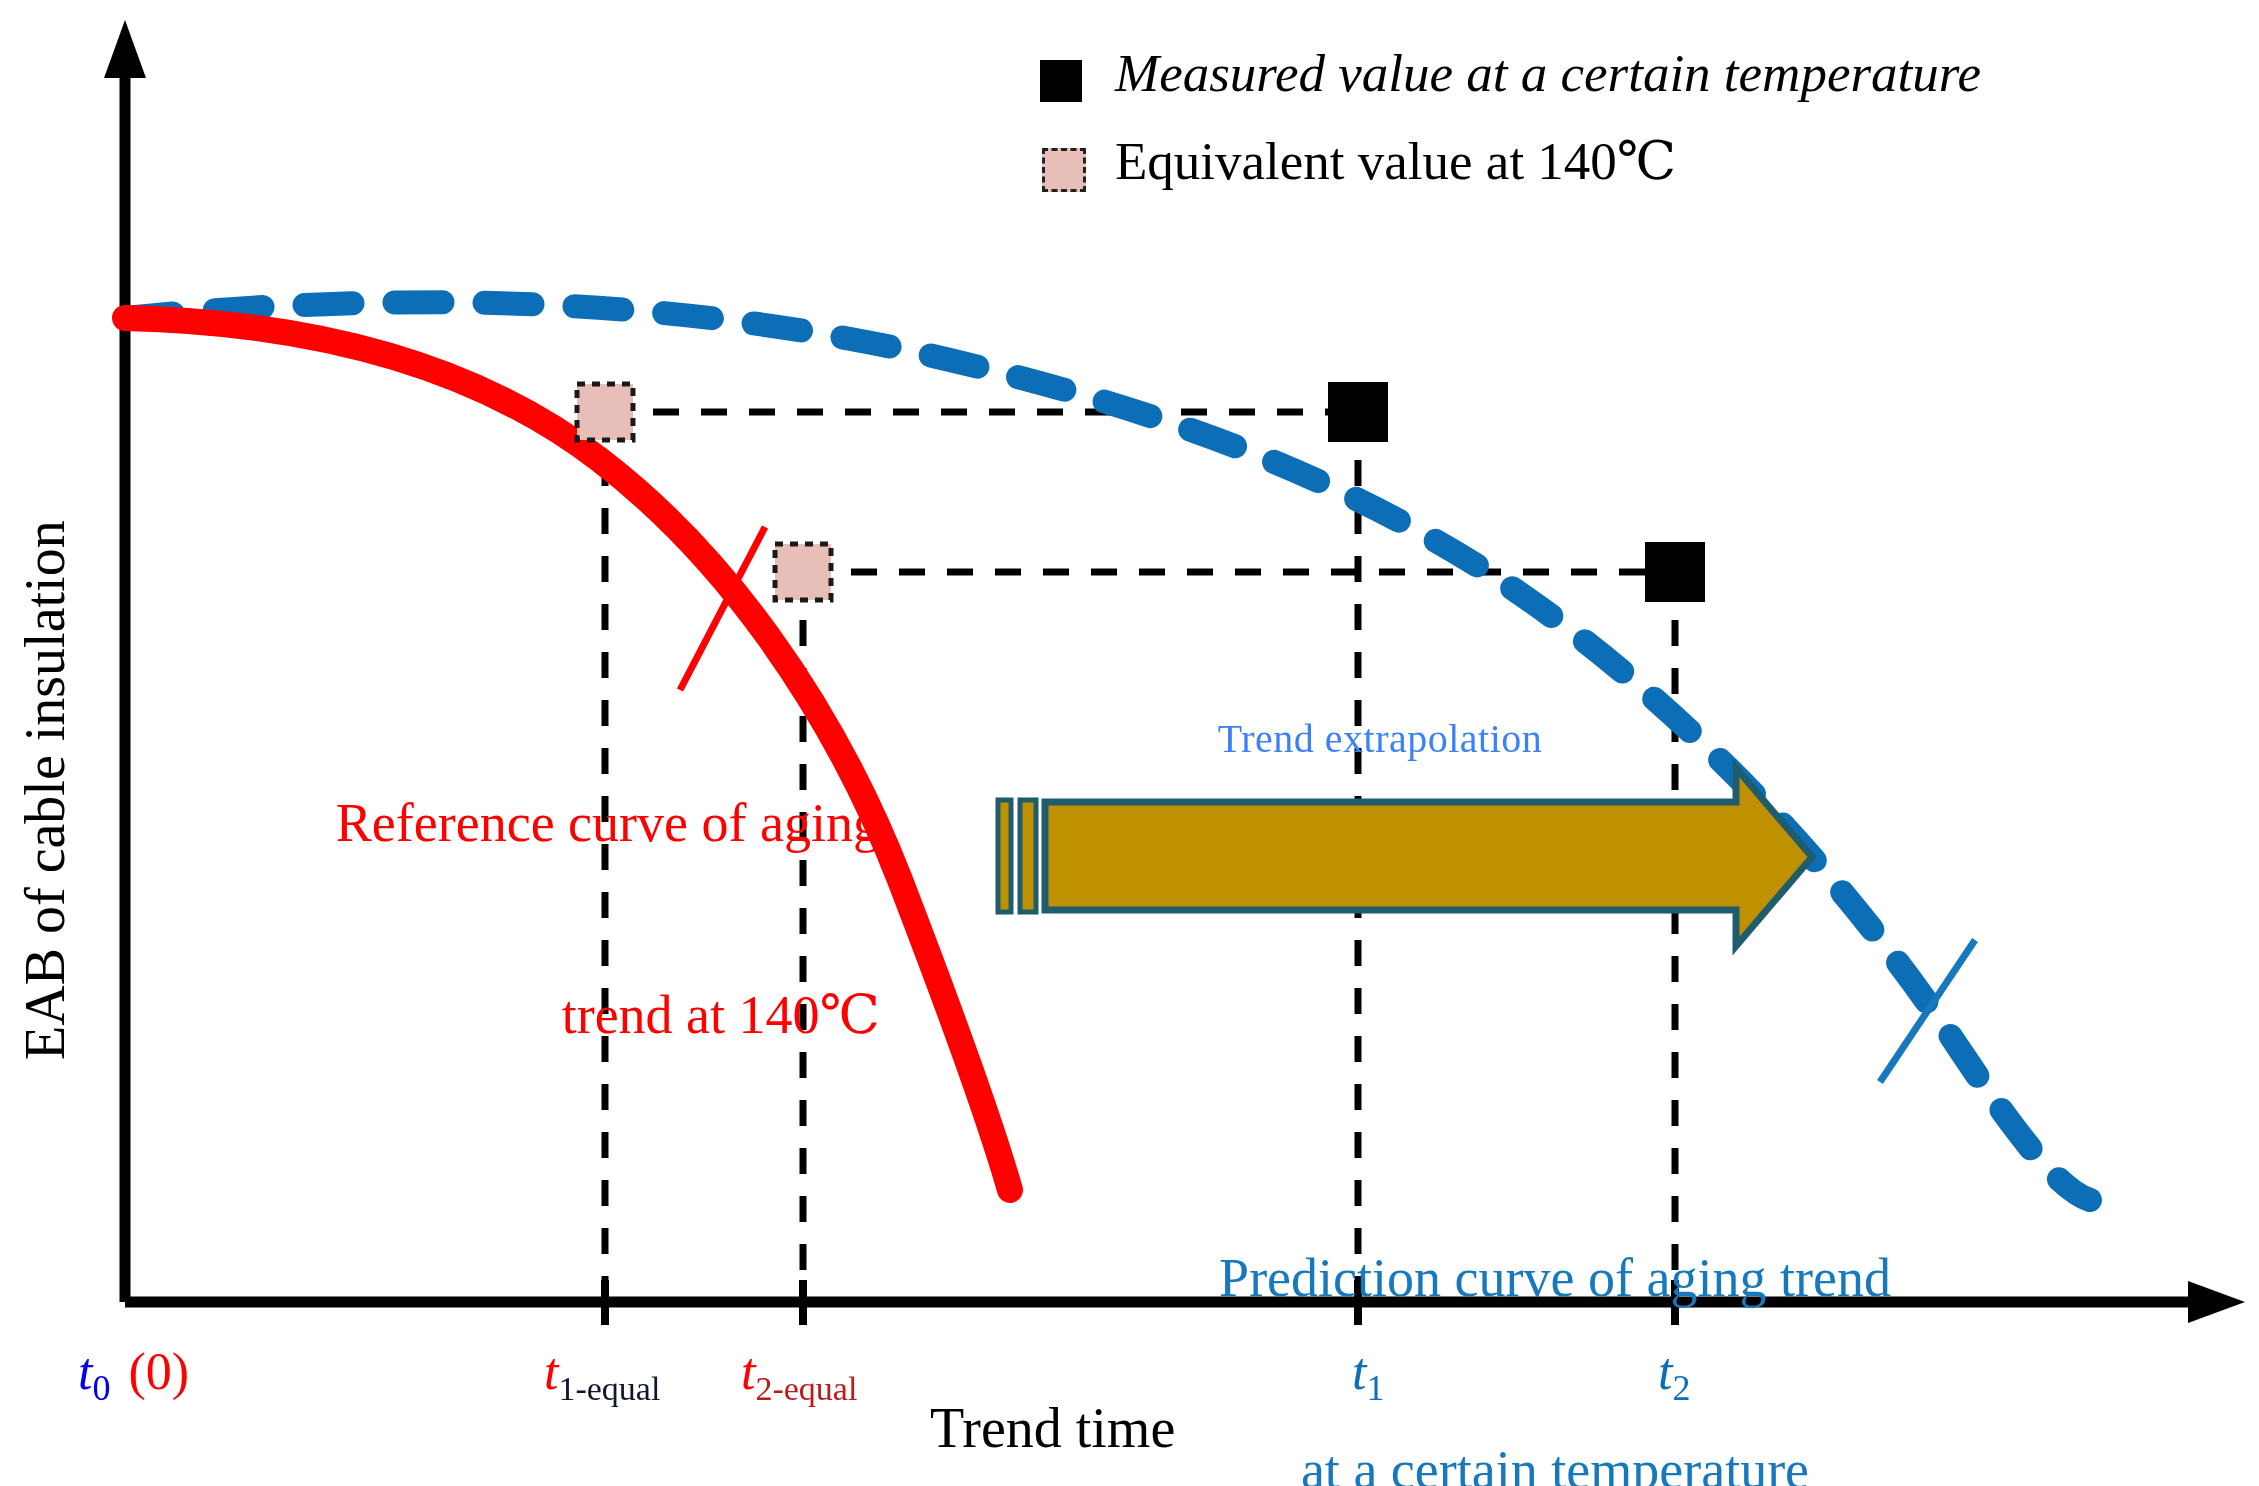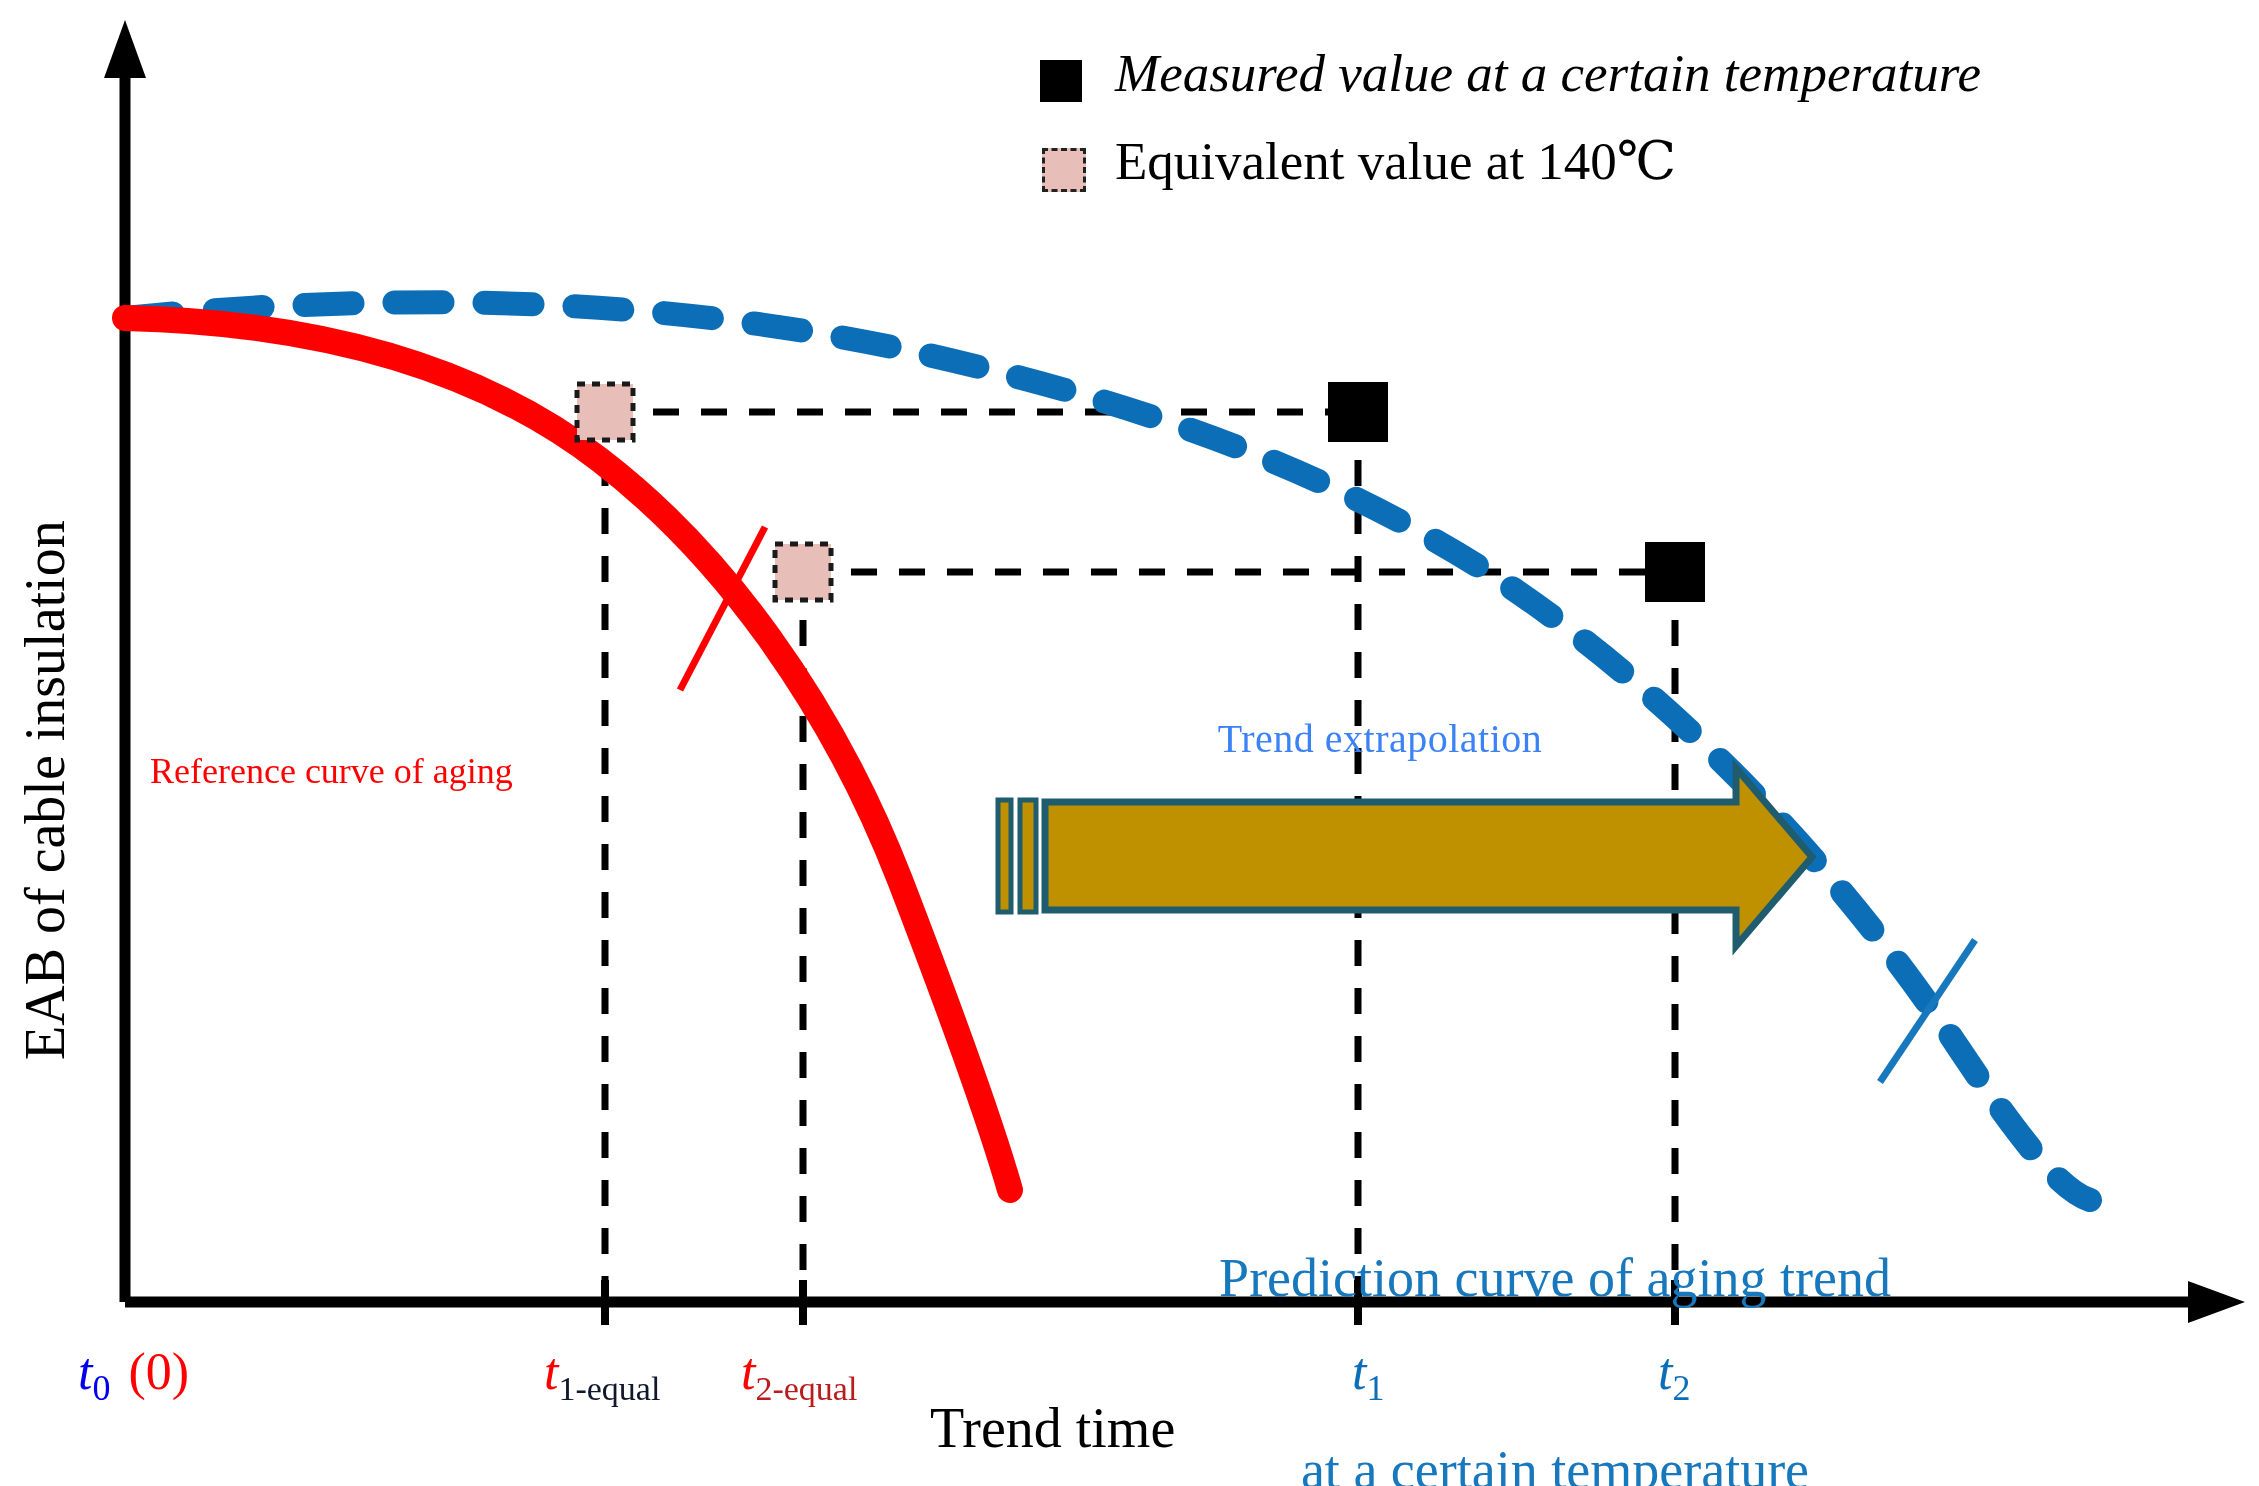--- a/index.html
+++ b/index.html
@@ -70,22 +70,22 @@
     top: 11px;
   }
   .sub-small {
     font-size: 34px;
     font-style: normal;
     position: relative;
     top: 11px;
   }
   .ann-red {
     color: #ff0000;
-    font-size: 36px;
-    text-align: left;
+    font-size: 54px;
+    text-align: right;
   }
   .ann-blue {
     color: #1878bd;
     font-size: 54px;
     text-align: center;
   }
   .ann-gold {
     color: #3b82f6;
     font-size: 40px;
     font-weight: normal;
@@ -158,20 +158,21 @@
   <div>
     <div class="legend-swatch-black" style="left:1040px; top:60px;"></div>
     <div class="lbl legend-text" style="left:1115px; top:42px;font-style:italic;">Measured value at a certain temperature</div>
 
     <div class="legend-swatch-pink" style="left:1042px; top:148px;"></div>
     <div class="lbl legend-text" style="left:1115px; top:130px;">Equivalent value at 140℃</div>
   </div>
 
   <div class="lbl ann-red" style="left:150px; top:665px; width:730px;">
     <div>Reference curve of aging</div>
+    <div>trend at 140℃</div>
   </div>
 
   <div class="lbl ann-gold" style="left:1000px; top:715px; width:760px; text-align:center;">Trend extrapolation</div>
 
   <div class="lbl ann-blue" style="left:1110px; top:1120px; width:890px;">
     <div>Prediction curve of aging trend</div>
     <div>at a certain temperature</div>
   </div>
 
   <div class="lbl" style="left:62px; top:1322px;">

